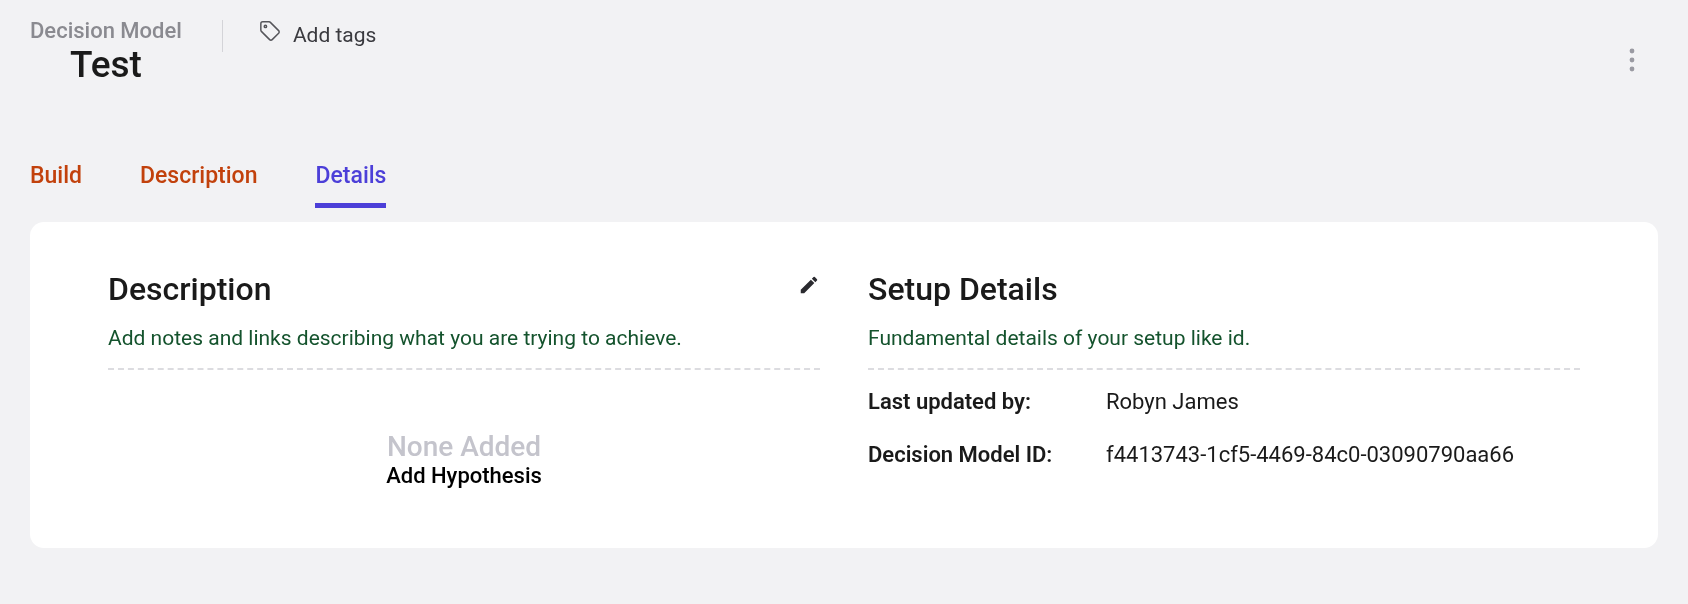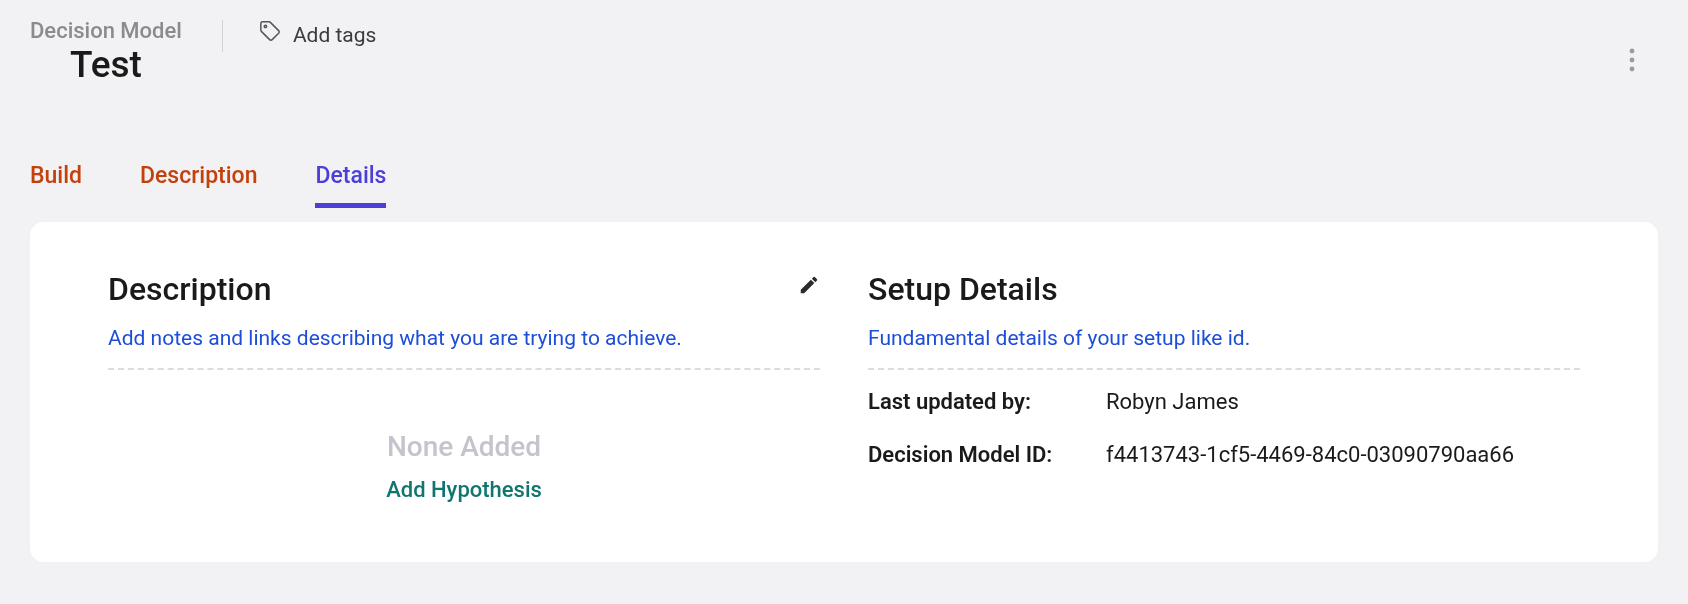--- a/index.html
+++ b/index.html
@@ -124,43 +124,43 @@
       cursor: pointer;
       margin-top: 4px;
     }
     .edit-btn svg {
       width: 22px;
       height: 22px;
       fill: #2a2a2f;
     }
     .panel-sub {
       font-size: 21px;
-      color: #1d4ed8;
+      color: #14532d;
       margin-top: 18px;
     }
     .dashed-divider {
       border: none;
       border-top: 2px dashed #dcdce0;
       margin-top: 18px;
     }
     .empty-state {
       text-align: center;
       margin-top: 60px;
     }
     .empty-text {
       font-size: 28px;
       font-weight: 500;
       color: #c4c4cc;
     }
     .add-link {
       font-size: 22px;
-      color: #0f766e;
-      font-weight: 500;
-      cursor: pointer;
-      margin-top: 14px;
+      color: #000000;
+      font-weight: 500;
+      cursor: pointer;
+      margin-top: 0;
       display: inline-block;
     }
     .detail-row {
       display: flex;
       margin-top: 19px;
       font-size: 22px;
     }
     .detail-row + .detail-row {
       margin-top: 28px;
     }

